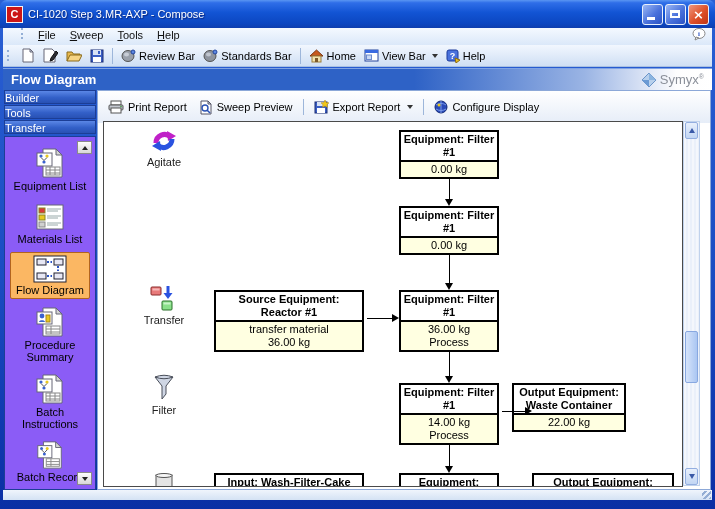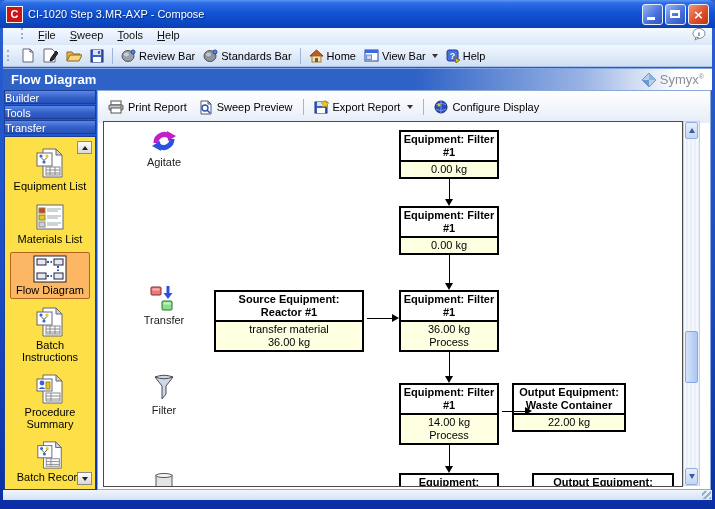--- a/index.html
+++ b/index.html
@@ -43,21 +43,21 @@
     border-top:1px solid #7fa3e4;box-sizing:border-box;display:flex;align-items:center}
   .hdr-title{color:#fff;font-weight:bold;font-size:13px;padding-left:8px}
   .symyx{margin-left:auto;display:flex;align-items:center;gap:3px;padding-right:8px;
     color:#8a8f99;font-size:13px}
   .symyx sup{font-size:7px}
   
   .sidebar{position:absolute;left:4px;top:90px;width:92px;bottom:19px}
   .sbtab{height:14px;margin-bottom:1px;color:#fff;font-size:11px;line-height:14px;
     background:linear-gradient(180deg,#5b87e6 0%,#3360c8 55%,#2851b4 100%);
     border:1px solid #1c3e96;box-sizing:border-box;cursor:default}
-  .sitems{position:absolute;top:46px;left:0;right:0;bottom:0;background:#fde047;
+  .sitems{position:absolute;top:46px;left:0;right:0;bottom:0;background:#8b5cf6;
     border:1px solid #1c3e96;overflow:hidden;padding-top:5px;box-sizing:border-box}
   .sitem{display:flex;flex-direction:column;align-items:center;gap:1px;margin:2px 5px 4px 5px;
     padding:2px 1px;font-size:11px;text-align:center;line-height:12px;border:1px solid transparent}
   .sitem.selected{background:#fbb763;border:1px solid #b2641f;border-radius:2px}
   .sscroll{position:absolute;right:3px;width:15px;height:13px;
     background:linear-gradient(180deg,#fdfdfd,#d8d8d8);border:1px solid #8a8a8a;box-sizing:border-box;
     display:flex;align-items:center;justify-content:center}
   .tri-u{width:0;height:0;border-left:3px solid transparent;border-right:3px solid transparent;border-bottom:4px solid #222}
   .tri-d{width:0;height:0;border-left:3px solid transparent;border-right:3px solid transparent;border-top:4px solid #222}
   
@@ -259,43 +259,43 @@
           <rect x="21" y="18" width="9" height="6" fill="#e8e8f4" stroke="#223"></rect>
           <path d="M14 7h5M25 11v5M14 21h5" stroke="#2a52c4" stroke-width="2" stroke-dasharray="2 1.5"></path>
         </svg>
       <span>Flow Diagram</span>
     </div>
 
     <div class="sitem">
       <svg width="32" height="32" viewBox="0 0 32 32">
           <path d="M9 2h13l6 6v22H9z" fill="#fff" stroke="#667"></path>
           <path d="M22 2l6 6h-6z" fill="#d4d4d4" stroke="#667"></path>
+          <rect x="3" y="6" width="15" height="12" fill="#fff" stroke="#667"></rect>
+          <circle cx="8" cy="10" r="2.4" fill="#3a62d0"></circle>
+          <path d="M5 16c0-2.5 6-2.5 6 0z" fill="#3a62d0"></path>
+          <rect x="12" y="9" width="4" height="7" fill="#e8c820" stroke="#a8861a"></rect>
+          <rect x="12" y="20" width="14" height="8" fill="#fff" stroke="#888"></rect>
+          <path d="M12 23h14M12 26h14M17 20v8" stroke="#888"></path>
+        </svg>
+      <span>Procedure Summary</span>
+    </div>
+
+    <div class="sitem">
+      <svg width="32" height="32" viewBox="0 0 32 32">
+          <path d="M9 2h13l6 6v22H9z" fill="#fff" stroke="#667"></path>
+          <path d="M22 2l6 6h-6z" fill="#d4d4d4" stroke="#667"></path>
           <rect x="3" y="6" width="15" height="13" fill="#fff" stroke="#667"></rect>
           <circle cx="7" cy="9" r="1.6" fill="#3a62d0"></circle>
           <circle cx="13" cy="9" r="1.6" fill="#e8c820"></circle>
           <circle cx="10" cy="15" r="1.6" fill="#3a62d0"></circle>
           <path d="M7 10.5 L10 13.5 M13 10.5 L10 13.5" stroke="#555"></path>
           <rect x="12" y="20" width="14" height="8" fill="#fff" stroke="#888"></rect>
           <path d="M12 23h14M12 26h14M16 20v8M21 20v8" stroke="#888"></path>
         </svg>
       <span>Batch Instructions</span>
-    </div>
-
-    <div class="sitem">
-      <svg width="32" height="32" viewBox="0 0 32 32">
-          <path d="M9 2h13l6 6v22H9z" fill="#fff" stroke="#667"></path>
-          <path d="M22 2l6 6h-6z" fill="#d4d4d4" stroke="#667"></path>
-          <rect x="3" y="6" width="15" height="12" fill="#fff" stroke="#667"></rect>
-          <circle cx="8" cy="10" r="2.4" fill="#3a62d0"></circle>
-          <path d="M5 16c0-2.5 6-2.5 6 0z" fill="#3a62d0"></path>
-          <rect x="12" y="9" width="4" height="7" fill="#e8c820" stroke="#a8861a"></rect>
-          <rect x="12" y="20" width="14" height="8" fill="#fff" stroke="#888"></rect>
-          <path d="M12 23h14M12 26h14M17 20v8" stroke="#888"></path>
-        </svg>
-      <span>Procedure Summary</span>
     </div>
 
     <div class="sitem">
       <svg width="32" height="30" viewBox="0 0 32 32">
           <path d="M9 2h13l6 6v22H9z" fill="#fff" stroke="#667"></path>
           <path d="M22 2l6 6h-6z" fill="#d4d4d4" stroke="#667"></path>
           <rect x="3" y="6" width="15" height="13" fill="#fff" stroke="#667"></rect>
           <circle cx="7" cy="9" r="1.6" fill="#3a62d0"></circle>
           <circle cx="13" cy="9" r="1.6" fill="#e8c820"></circle>
           <circle cx="10" cy="15" r="1.6" fill="#3a62d0"></circle>
@@ -432,20 +432,23 @@
         </div>
     </div>
 
     <div class="fbox" style="left:408px;top:261px;width:114px">
       <div class="fbox-t">Output Equipment: Waste Container</div>
       <div class="fbox-b">
           <div>22.00 kg</div>
         </div>
     </div>
 
+    <div class="fbox" style="left:110px;top:351px;width:150px">
+      <div class="fbox-t">Input: Wash-Filter-Cake</div>
+    </div>
     <div class="fbox" style="left:295px;top:351px;width:100px">
       <div class="fbox-t">Equipment: Process</div>
     </div>
     <div class="fbox" style="left:428px;top:351px;width:142px">
       <div class="fbox-t">Output Equipment:</div>
     </div>
 
     <div class="vl" style="left:345px;top:56px;height:21px"></div>
     <div class="ah-d" style="left:341px;top:77px"></div>
 

